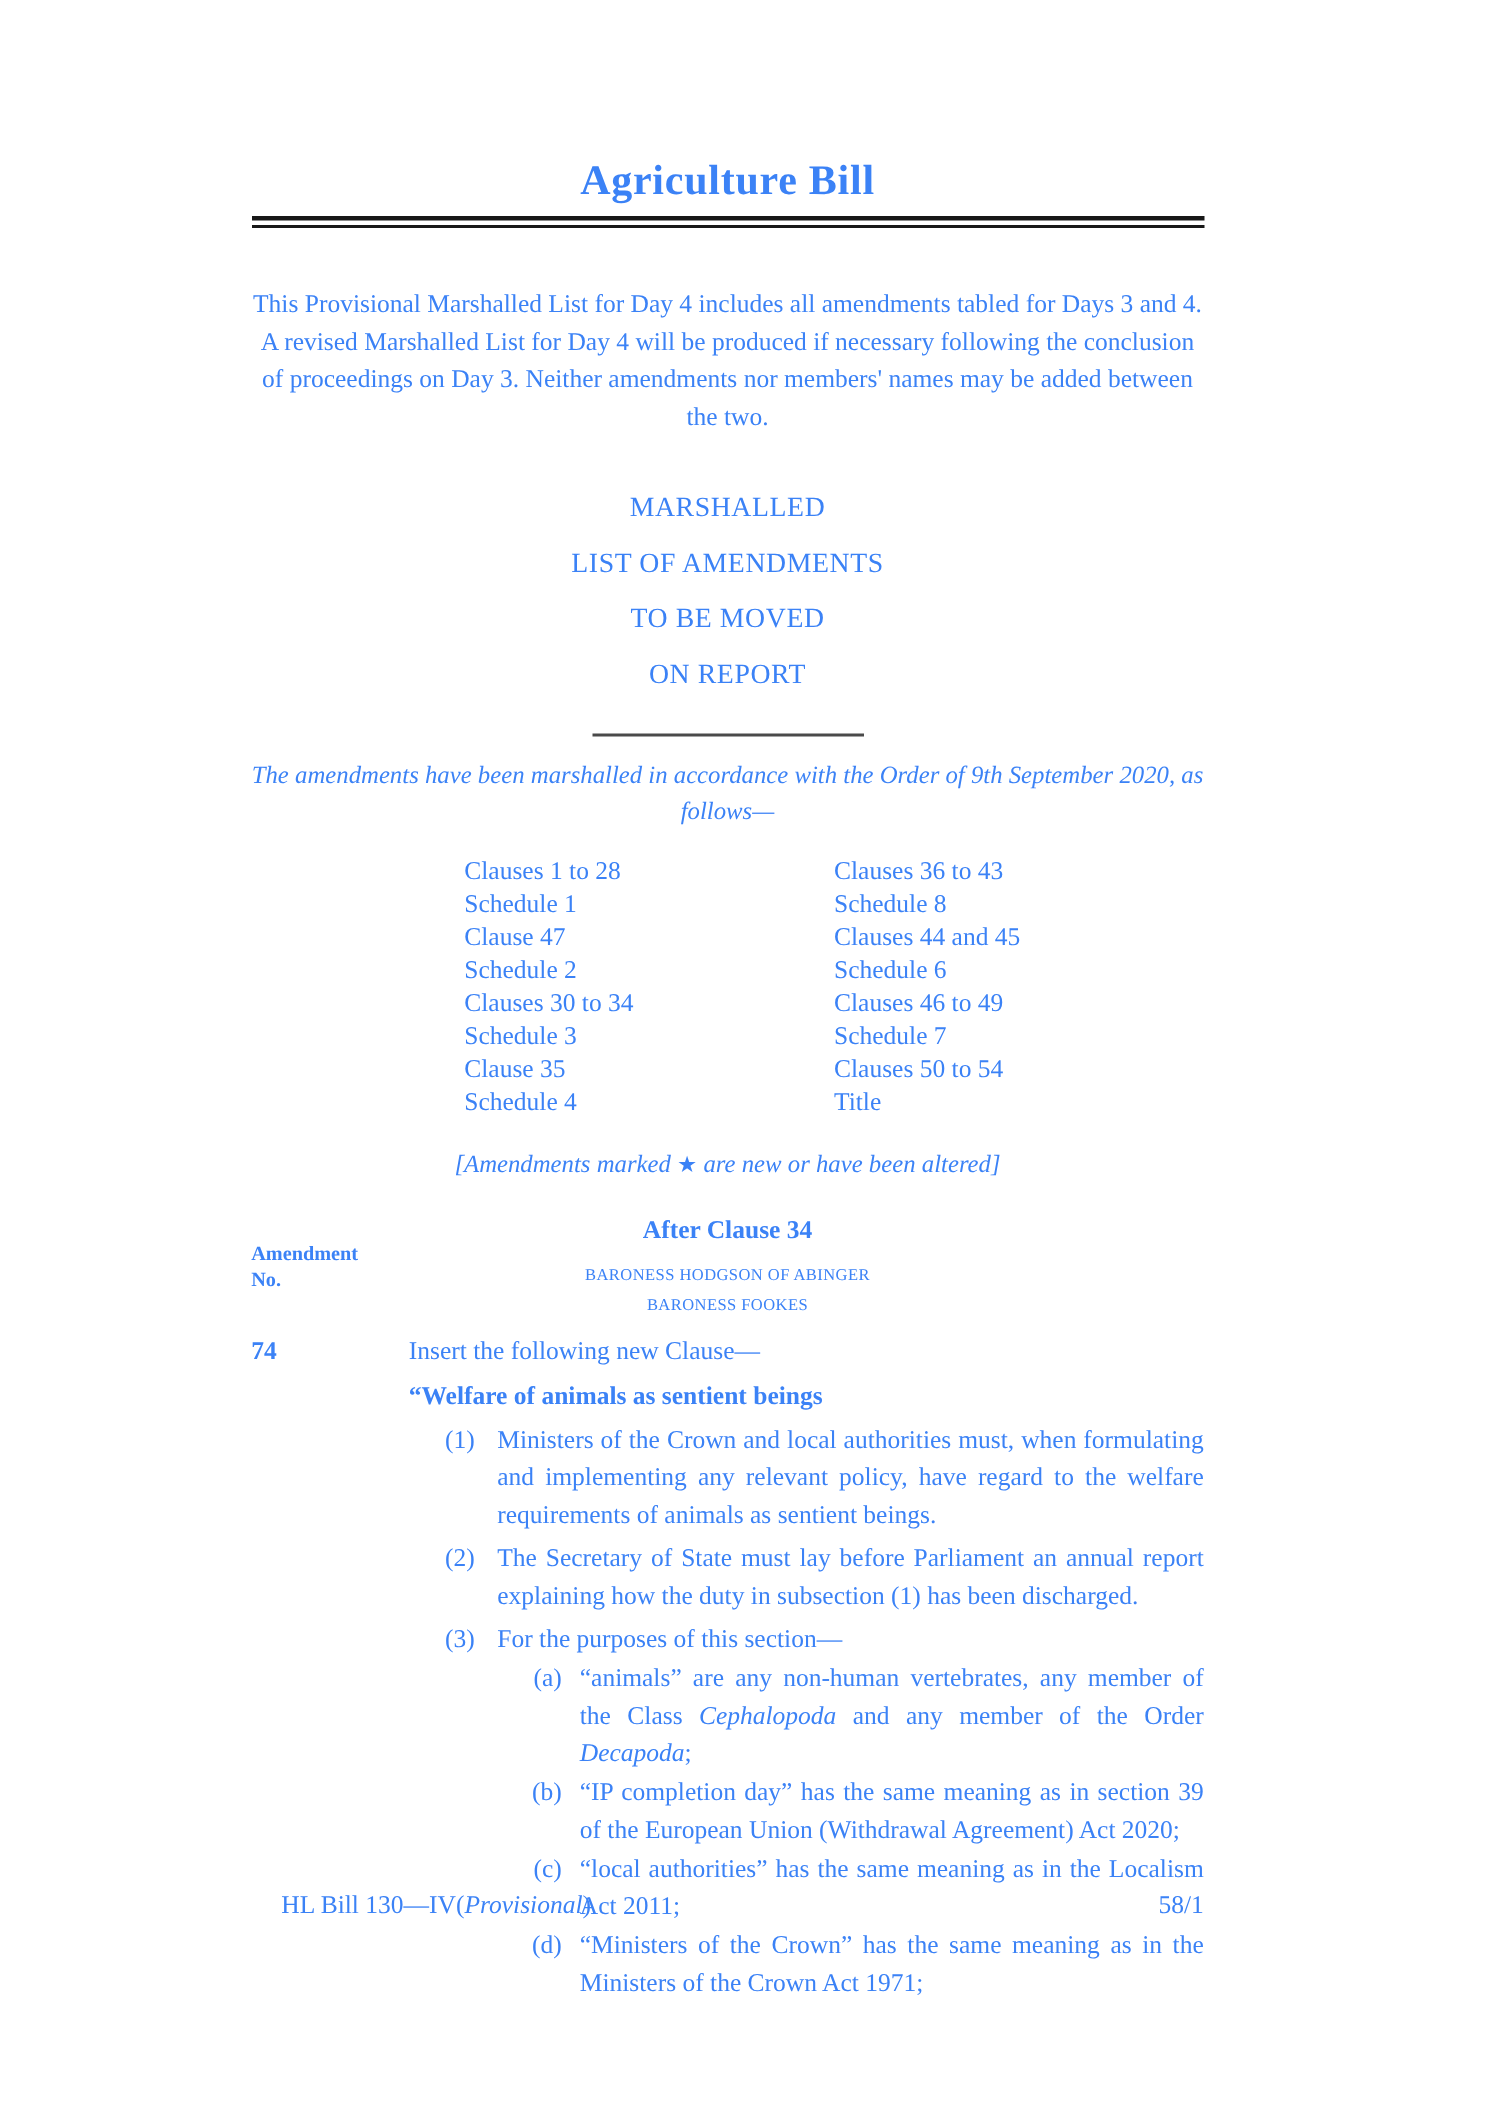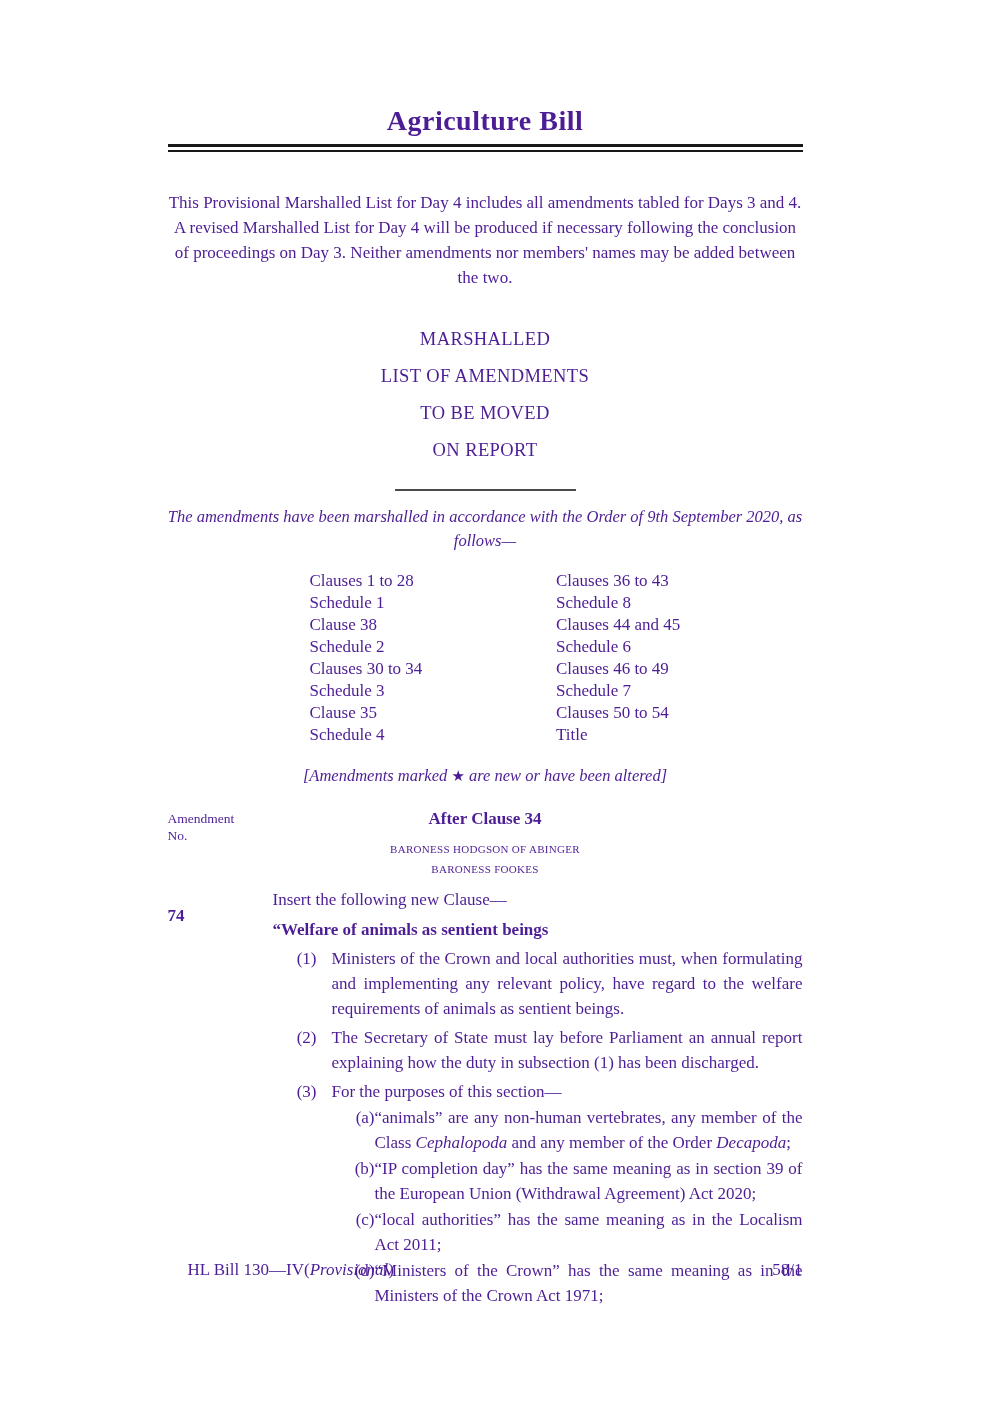--- a/index.html
+++ b/index.html
@@ -2,21 +2,21 @@
 <html><head>
 <meta charset="utf-8">
 <style>
   html, body { margin: 0; padding: 0; background: #ffffff; }
   .page {
     position: relative;
     width: 802px;
     height: 1401px;
     margin: 0 auto;
     background: #ffffff;
-    color: #4c1d95;
+    color: #3b82f6;
     font-family: "Liberation Serif", "DejaVu Serif", serif;
     box-sizing: border-box;
     padding: 104px 94px 0 73px;
     overflow: hidden;
   }
 
   .title {
     margin: 0;
     text-align: center;
     font-size: 28px;
@@ -76,22 +76,22 @@
     text-align: center;
     font-style: italic;
     font-size: 16.5px;
     line-height: 24px;
   }
   .star-note .star { font-style: normal; font-size: 15px; }
 
   .amendment-header { position: relative; margin-top: 20px; }
   .amendment-no-label {
     position: absolute;
-    left: 0; top: 2px;
-    font-weight: normal;
+    left: 0; top: 18px;
+    font-weight: bold;
     font-size: 13.5px;
     line-height: 17px;
     text-align: left;
   }
   .section-heading {
     text-align: center;
     font-weight: bold;
     font-size: 17px;
     line-height: 21px;
   }
@@ -104,34 +104,34 @@
   }
 
   .amendment-row {
     position: relative;
     margin-top: 8px;
     font-size: 17px;
     line-height: 25px;
   }
   .amendment-number {
     position: absolute;
-    left: 0; top: 16px;
+    left: 0; top: 0;
     font-weight: bold;
   }
   .amendment-body { margin-left: 105px; }
 
   .clause-title { font-weight: bold; margin-top: 5px; }
 
   .subsection { display: flex; margin-top: 4px; }
   .ss-num  { width: 44px; flex-shrink: 0; text-align: right; }
   .ss-text { flex: 1; margin-left: 15px; text-align: justify; }
 
   .subitem { display: flex; margin-top: 1px; }
   .si-num  { width: 43px; flex-shrink: 0; text-align: right; }
-  .si-text { flex: 1; text-align: justify; }
+  .si-text { flex: 1; margin-left: 12px; text-align: justify; }
 
   .footer {
     position: absolute;
     left: 93px;
     right: 94px;
     top: 1259px;
     display: flex;
     justify-content: space-between;
     font-size: 17px;
     line-height: 22px;
@@ -155,21 +155,21 @@
   </div>
 
   <div class="short-divider"></div>
 
   <p class="marshal-note">The amendments have been marshalled in accordance with the Order of 9th September 2020, as follows—</p>
 
   <div class="order-cols">
     <div class="order-col">
       <div>Clauses 1 to 28</div>
       <div>Schedule 1</div>
-      <div>Clause 38</div>
+      <div>Clause 47</div>
       <div>Schedule 2</div>
       <div>Clauses 30 to 34</div>
       <div>Schedule 3</div>
       <div>Clause 35</div>
       <div>Schedule 4</div>
     </div>
     <div class="order-col">
       <div>Clauses 36 to 43</div>
       <div>Schedule 8</div>
       <div>Clauses 44 and 45</div>

